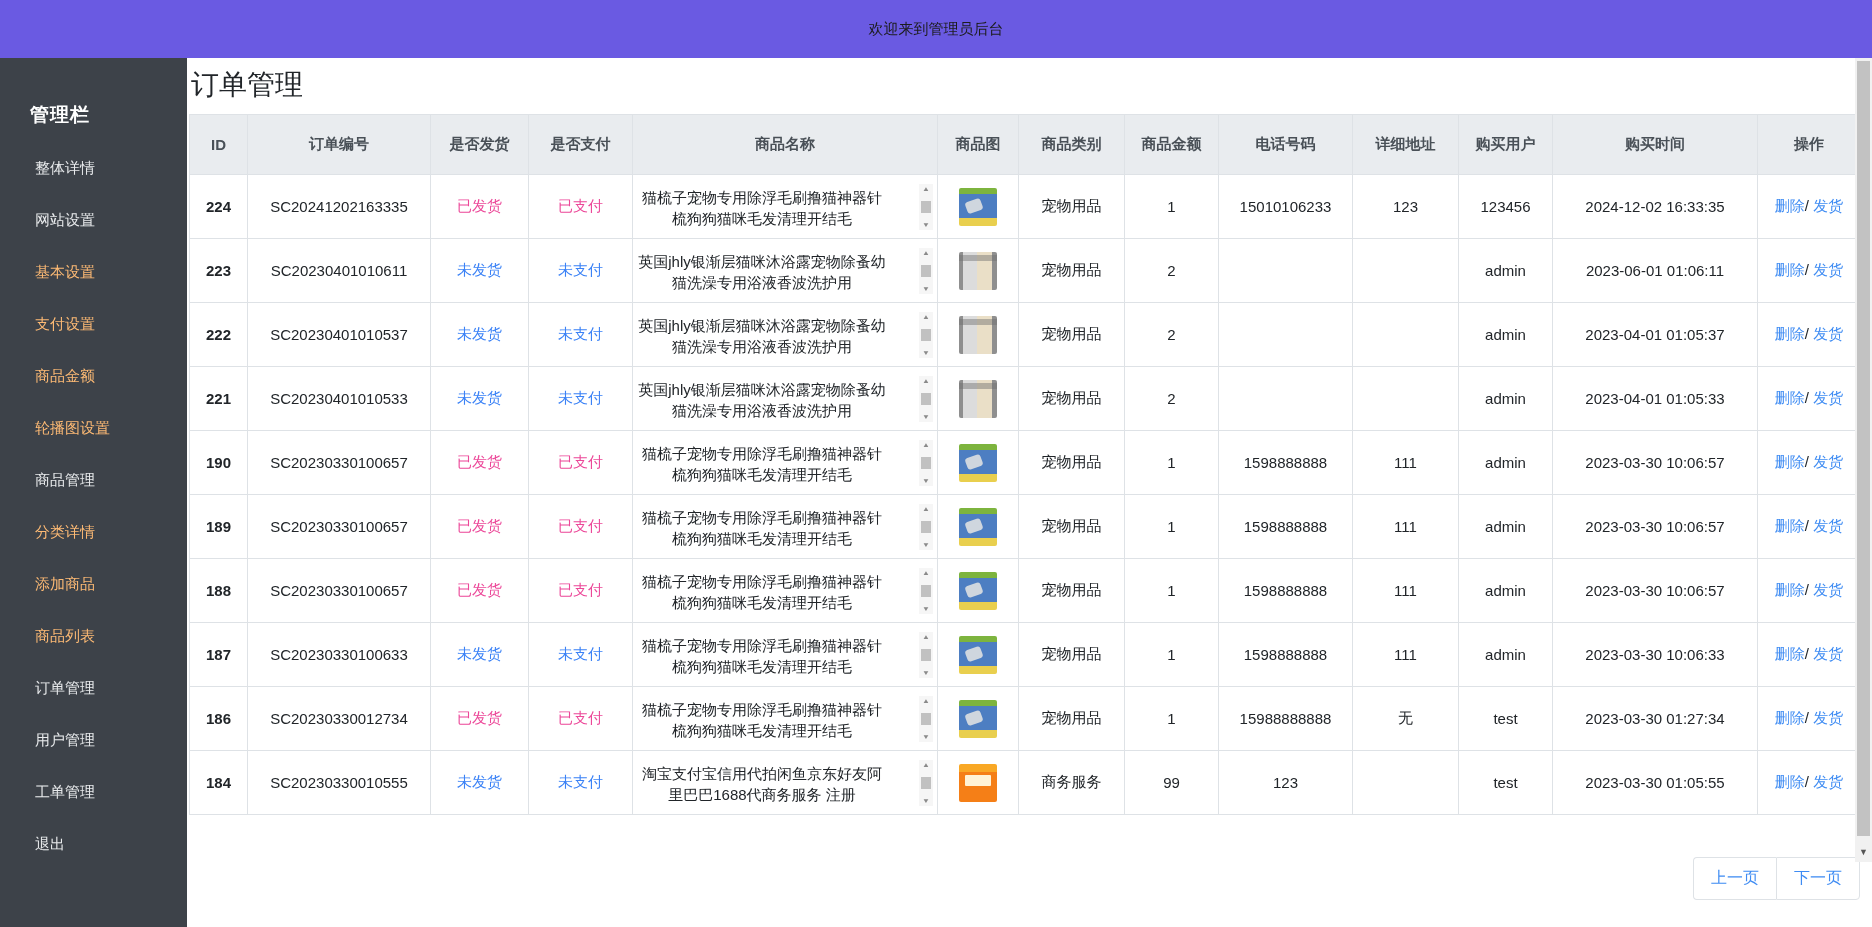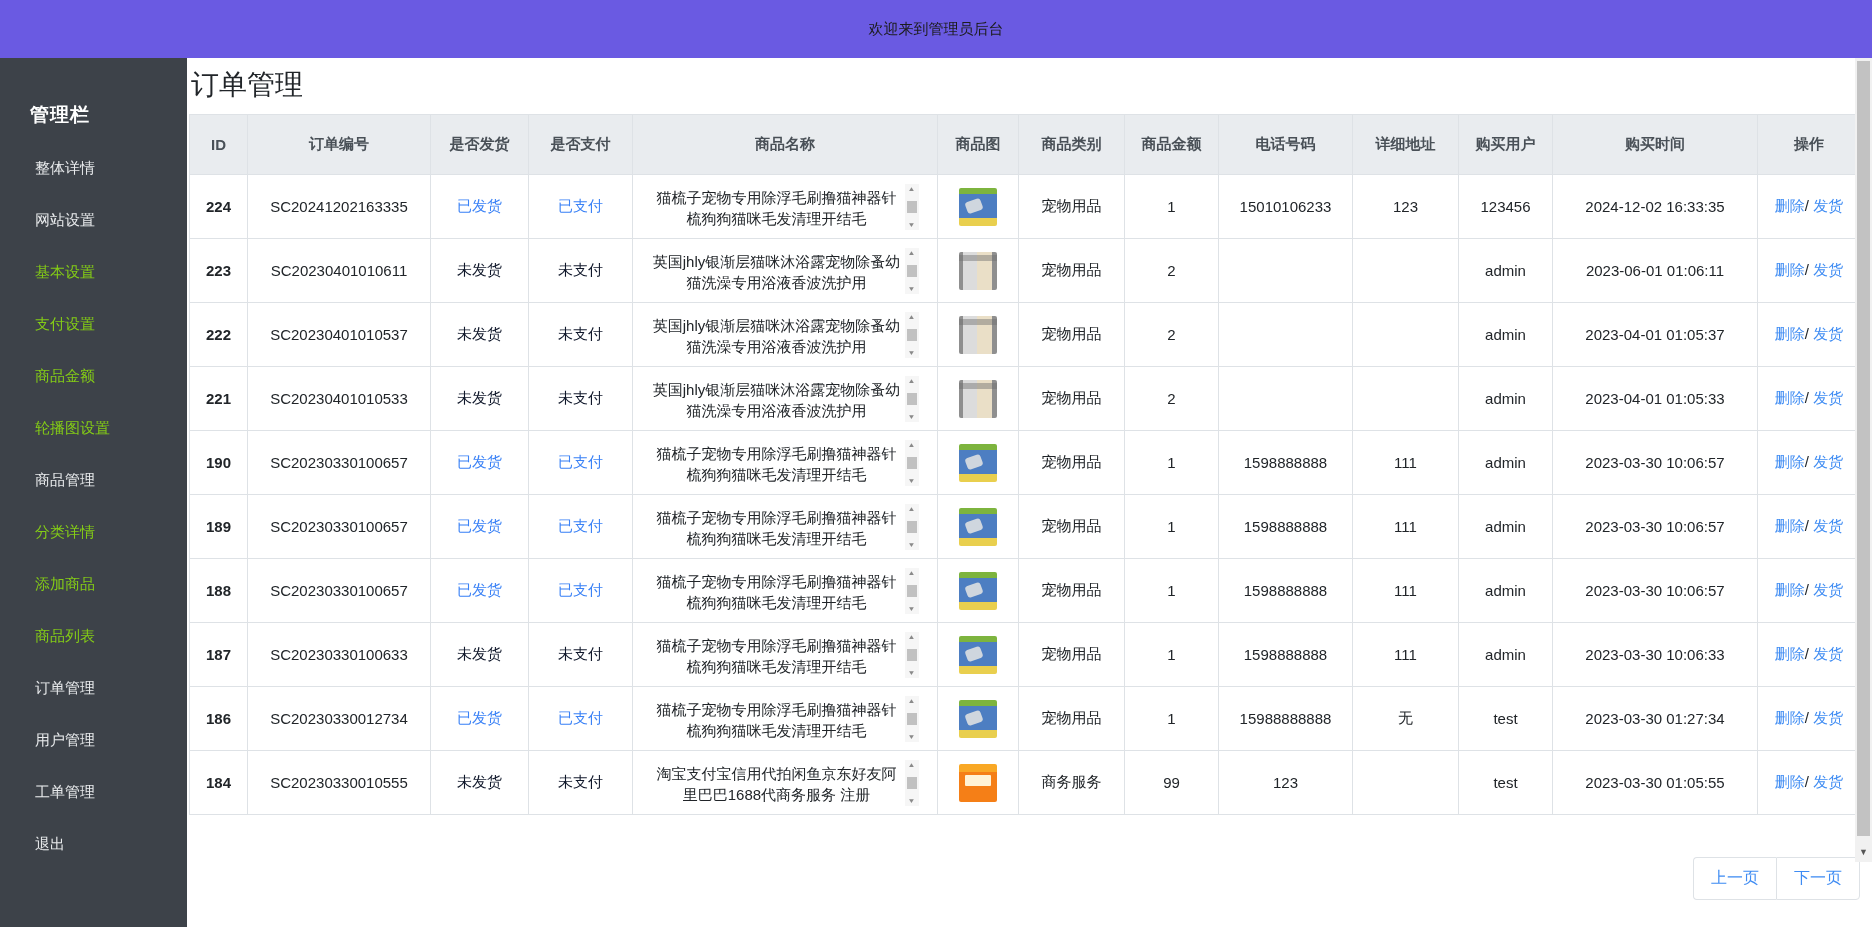--- a/index.html
+++ b/index.html
@@ -18,21 +18,21 @@
   .layout { display:flex; height:869px; }
   .sidebar {
     width:187px; flex-shrink:0; background:#3d4249; padding-top:22px;
   }
   .sidebar-title {
     color:#fff; font-size:19px; font-weight:700; padding:22px 0 14px 30px; letter-spacing:1px;
   }
   .side-item {
     height:52px; line-height:52px; padding-left:35px; font-size:15px; color:#e8eaec; cursor:pointer;
   }
-  .side-item.muted { color:#84cc16; }
+  .side-item.muted { color:#fdba74; }
   .main { flex:1; padding:6px 0 0 2px; position:relative; }
   .page-title { margin:2px 0 10px 2px; font-size:28px; font-weight:500; color:#212529; }
 
   
   table { border-collapse:collapse; table-layout:fixed; width:1671px; font-size:15px; }
   th {
     background:#e9ecef; color:#495057; font-weight:700; height:60px;
     border:1px solid #dee2e6; padding:0 4px; text-align:center; font-size:15px;
   }
   td {
@@ -46,26 +46,26 @@
   th:nth-child(5), td:nth-child(5) { width:305px; }
   th:nth-child(6), td:nth-child(6) { width:81px; }
   th:nth-child(7), td:nth-child(7) { width:106px; }
   th:nth-child(8), td:nth-child(8) { width:94px; }
   th:nth-child(9), td:nth-child(9) { width:134px; }
   th:nth-child(10), td:nth-child(10) { width:106px; }
   th:nth-child(11), td:nth-child(11) { width:94px; }
   th:nth-child(12), td:nth-child(12) { width:205px; }
   th:nth-child(13), td:nth-child(13) { width:103px; }
   .id-cell { font-weight:700; }
-  .status-green { color:#3b82f6; }
-  .status-red { color:#0f172a; }
+  .status-green { color:#ec4899; }
+  .status-red { color:#3b82f6; }
   a.op-link { color:#3f8cf3; text-decoration:none; cursor:pointer; }
 
   
-  .prod-box { display:flex; align-items:center; justify-content:center; gap:3px; }
+  .prod-box { display:flex; align-items:center; justify-content:space-between; gap:3px; }
   .prod-text { width:250px; height:39px; line-height:21px; overflow:hidden; text-align:center; }
   .mini-sb {
     width:14px; height:46px; background:#f6f6f6; display:flex; flex-direction:column;
     align-items:center; justify-content:space-between; padding:1px 0;
     font-size:8px; color:#8a8a8a; user-select:none; cursor:pointer;
   }
   .sb-thumb { width:10px; height:12px; background:#c1c1c1; }
   .sb-up,.sb-down { line-height:8px; transform:scaleY(.8); }
 
   

